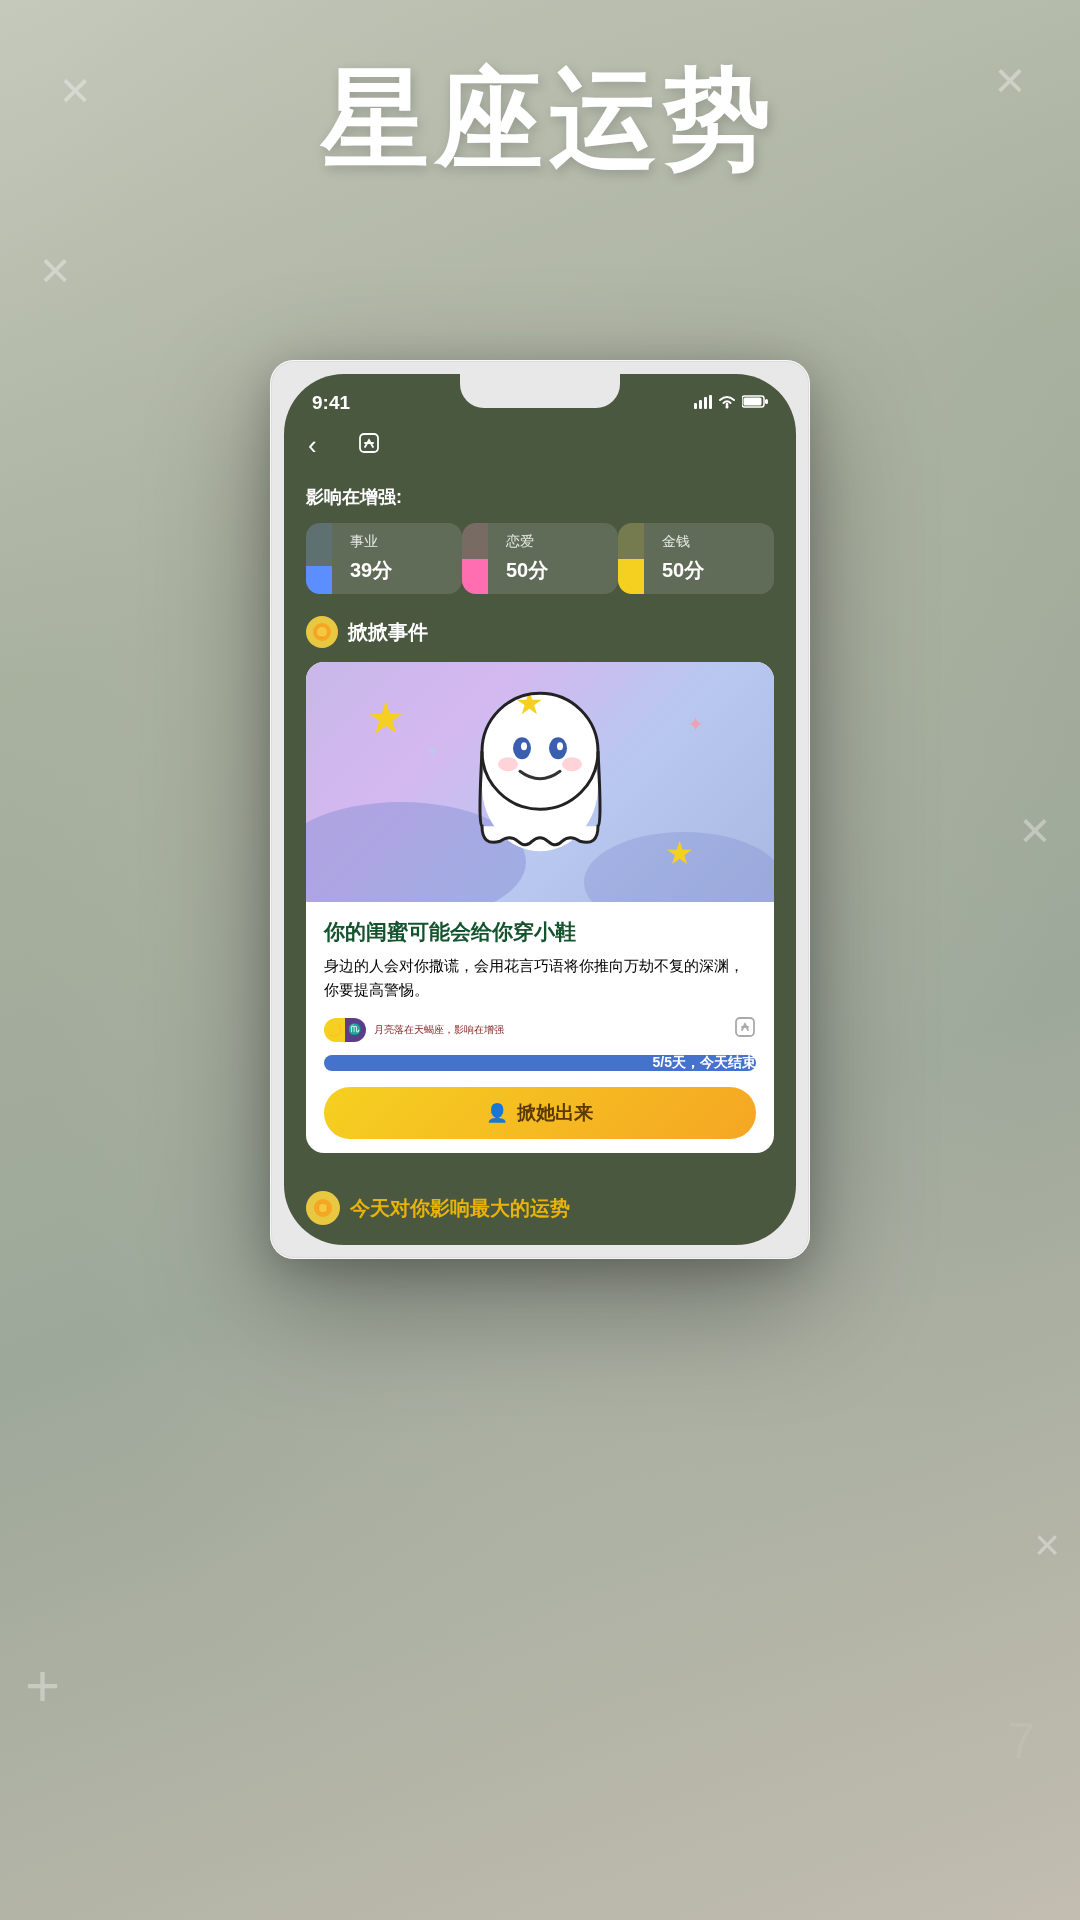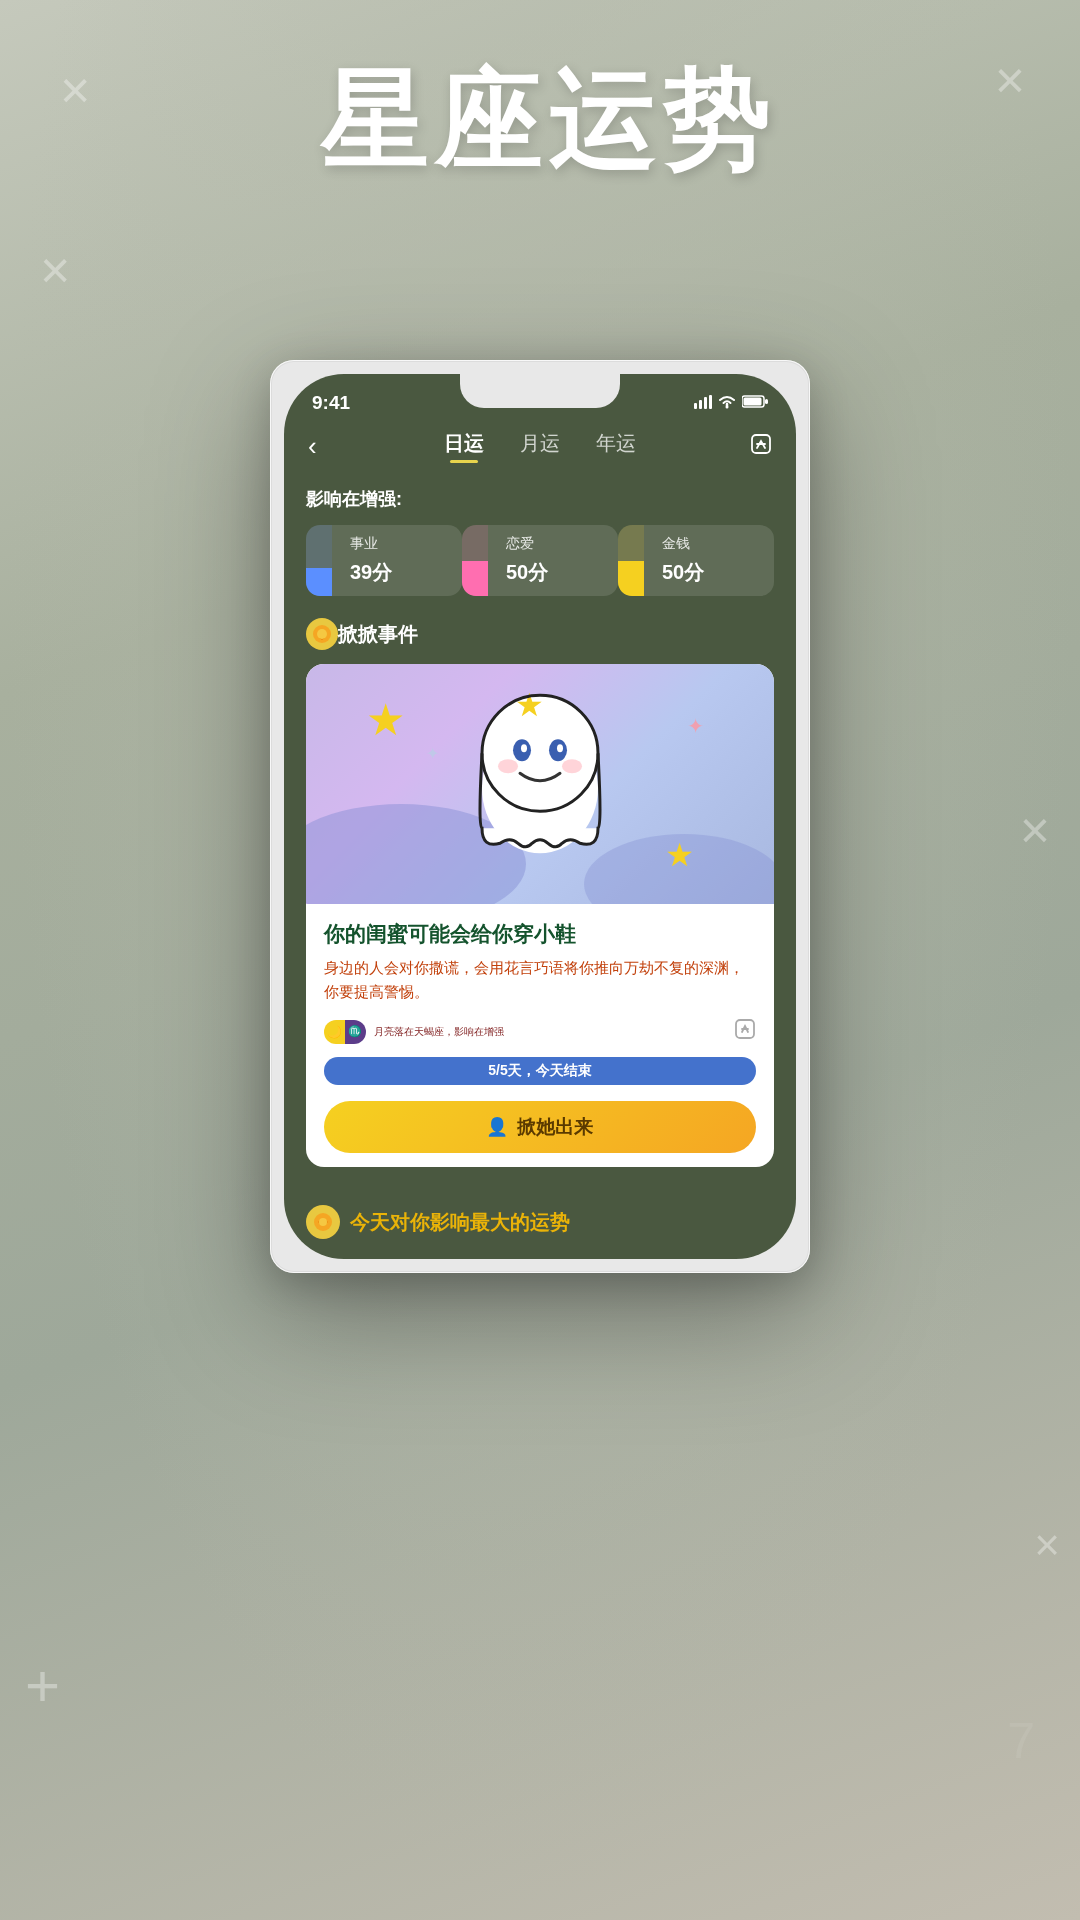--- a/index.html
+++ b/index.html
@@ -198,21 +198,21 @@
       color: white;
       font-size: 20px;
       font-weight: 700;
       margin-top: 2px;
     }
 
     
     .section-header {
       display: flex;
       align-items: center;
-      gap: 0;
+      gap: 10px;
       margin-bottom: 14px;
     }
     .section-icon {
       width: 32px;
       height: 32px;
       border-radius: 50%;
       background: #e8c840;
       display: flex;
       align-items: center;
       justify-content: center;
@@ -243,21 +243,21 @@
       padding: 16px 18px 14px;
     }
     .event-title {
       font-size: 21px;
       font-weight: 700;
       color: #14532d;
       margin-bottom: 8px;
     }
     .event-desc {
       font-size: 15px;
-      color: #c2410c;
+      color: #000000;
       line-height: 1.6;
       margin-bottom: 14px;
     }
     .event-moon-row {
       display: flex;
       align-items: center;
       justify-content: space-between;
       margin-bottom: 12px;
     }
     .moon-left {
@@ -271,24 +271,24 @@
     }
     .share-icon {
       color: #aaa;
       font-size: 18px;
     }
 
     
     .progress-container {
       background: #4472cc;
       border-radius: 20px;
-      height: 28px;
-      display: flex;
-      align-items: center;
-      justify-content: center;
+      height: 16px;
+      display: flex;
+      align-items: center;
+      justify-content: flex-end;
       margin-bottom: 16px;
     }
     .progress-text {
       color: white;
       font-size: 14px;
       font-weight: 600;
     }
 
     
     .action-btn {
@@ -380,25 +380,20 @@
               <rect x="0" y="1" width="22" height="11" rx="2.5" stroke="white" stroke-width="1.5" fill="none"></rect>
               <rect x="1.5" y="2.5" width="18" height="8" rx="1.5" fill="white"></rect>
               <rect x="23" y="4" width="3" height="5" rx="1.5" fill="white"></rect>
             </svg>
           </span>
         </div>
       </div>
 
       <div class="nav-bar">
         <div class="nav-back">‹</div>
-        <div class="nav-tabs">
-          <div class="nav-tab active">日运</div>
-          <div class="nav-tab">月运</div>
-          <div class="nav-tab">年运</div>
-        </div>
         <div class="nav-share">
           <svg width="22" height="22" viewBox="0 0 22 22" fill="none">
             <rect x="2" y="2" width="18" height="18" rx="4" stroke="white" stroke-width="1.8"></rect>
             <path d="M7 15 L11 8 L15 15" stroke="white" stroke-width="1.8" fill="none" stroke-linecap="round"></path>
             <path d="M7 11 L15 11" stroke="white" stroke-width="1.8" stroke-linecap="round"></path>
           </svg>
         </div>
       </div>
 
       <div class="content">

